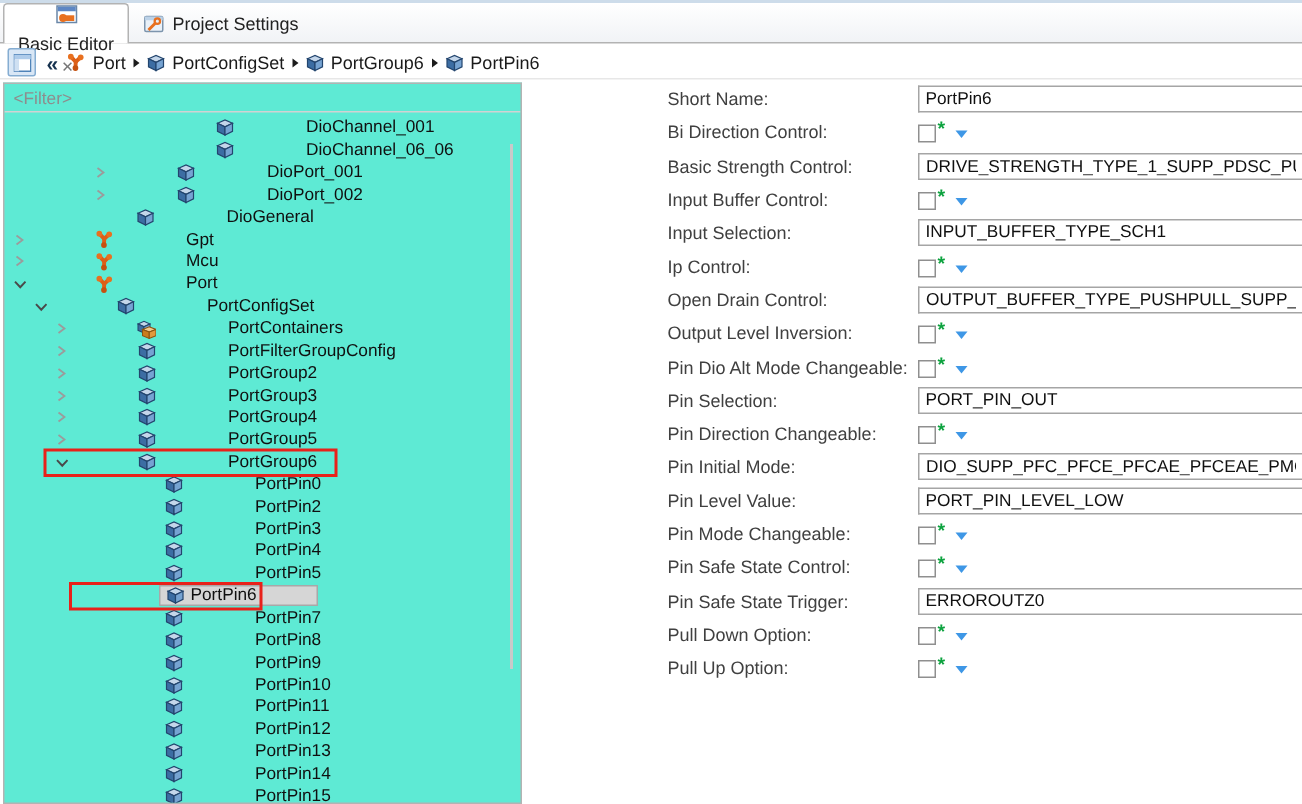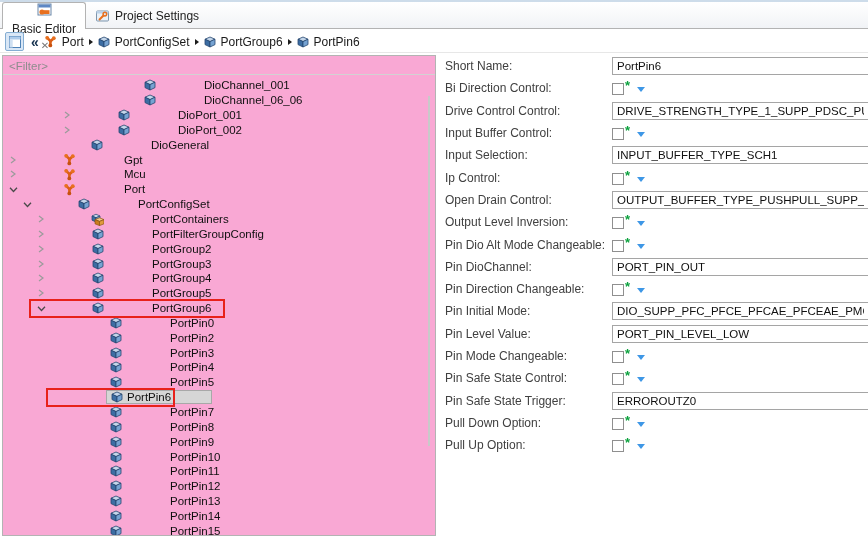--- a/index.html
+++ b/index.html
@@ -34,22 +34,22 @@
     width:19px;height:19px;background:#d9e7f6;border:1px solid #85add2;border-radius:2px;
     display:flex;align-items:center;justify-content:center;box-sizing:border-box;flex:0 0 19px;
   }
   .chev{font-size:14px;font-weight:bold;color:#15314e;margin:0 5px 0 7px;line-height:14px;}
   .crumb{display:flex;align-items:center;gap:5px;}
   .csep{width:0;height:0;border-left:4px solid #1c1c1c;border-top:3.5px solid transparent;border-bottom:3.5px solid transparent;margin:0 5px;}
   .cicn{display:flex;align-items:center;}
   .hline{position:absolute;top:52px;left:0;right:0;height:1px;background:#e7e7e7;}
   
   .tree{
-    position:absolute;left:2px;top:55px;width:434px;bottom:0;box-sizing:border-box;
-    border:1px solid #b3b3b3;background:#f9a8d4;overflow:hidden;
+    position:absolute;left:2px;top:55px;width:346px;bottom:0;box-sizing:border-box;
+    border:1px solid #b3b3b3;background:#5eead4;overflow:hidden;
   }
   .filter{border-bottom:1px solid #d2d2d2;}
   .filter input{
     width:100%;height:16px;border:none;outline:none;box-sizing:border-box;
     font-family:inherit;font-size:11.5px;color:#444;padding:1px 6px;background:transparent;
   }
   .filter input::placeholder{color:#8d8d8d;opacity:1;}
   .rows{padding-top:3px;}
   .trow{height:14.85px;display:flex;align-items:center;font-size:11.5px;position:relative;white-space:nowrap;box-sizing:border-box;gap:44px;}
   .exp{width:12px;flex:0 0 12px;display:flex;align-items:center;justify-content:center;}
@@ -597,21 +597,21 @@
     </div>
     <div class="frow">
       <span class="flabel">Bi Direction Control:</span>
       <span class="cwrap">
         <span class="cbox"></span>
         <span class="star">*</span>
         <span class="dd"></span>
       </span>
     </div>
     <div class="frow">
-      <span class="flabel">Drive Control Control:</span>
+      <span class="flabel">Basic Strength Control:</span>
       <input class="tinput" type="text" value="DRIVE_STRENGTH_TYPE_1_SUPP_PDSC_PUCC" style="">
     </div>
     <div class="frow">
       <span class="flabel">Input Buffer Control:</span>
       <span class="cwrap">
         <span class="cbox"></span>
         <span class="star">*</span>
         <span class="dd"></span>
       </span>
     </div>
@@ -641,21 +641,21 @@
     </div>
     <div class="frow">
       <span class="flabel">Pin Dio Alt Mode Changeable:</span>
       <span class="cwrap">
         <span class="cbox"></span>
         <span class="star">*</span>
         <span class="dd"></span>
       </span>
     </div>
     <div class="frow">
-      <span class="flabel">Pin DioChannel:</span>
+      <span class="flabel">Pin Selection:</span>
       <input class="tinput" type="text" value="PORT_PIN_OUT" style="">
     </div>
     <div class="frow">
       <span class="flabel">Pin Direction Changeable:</span>
       <span class="cwrap">
         <span class="cbox"></span>
         <span class="star">*</span>
         <span class="dd"></span>
       </span>
     </div>

